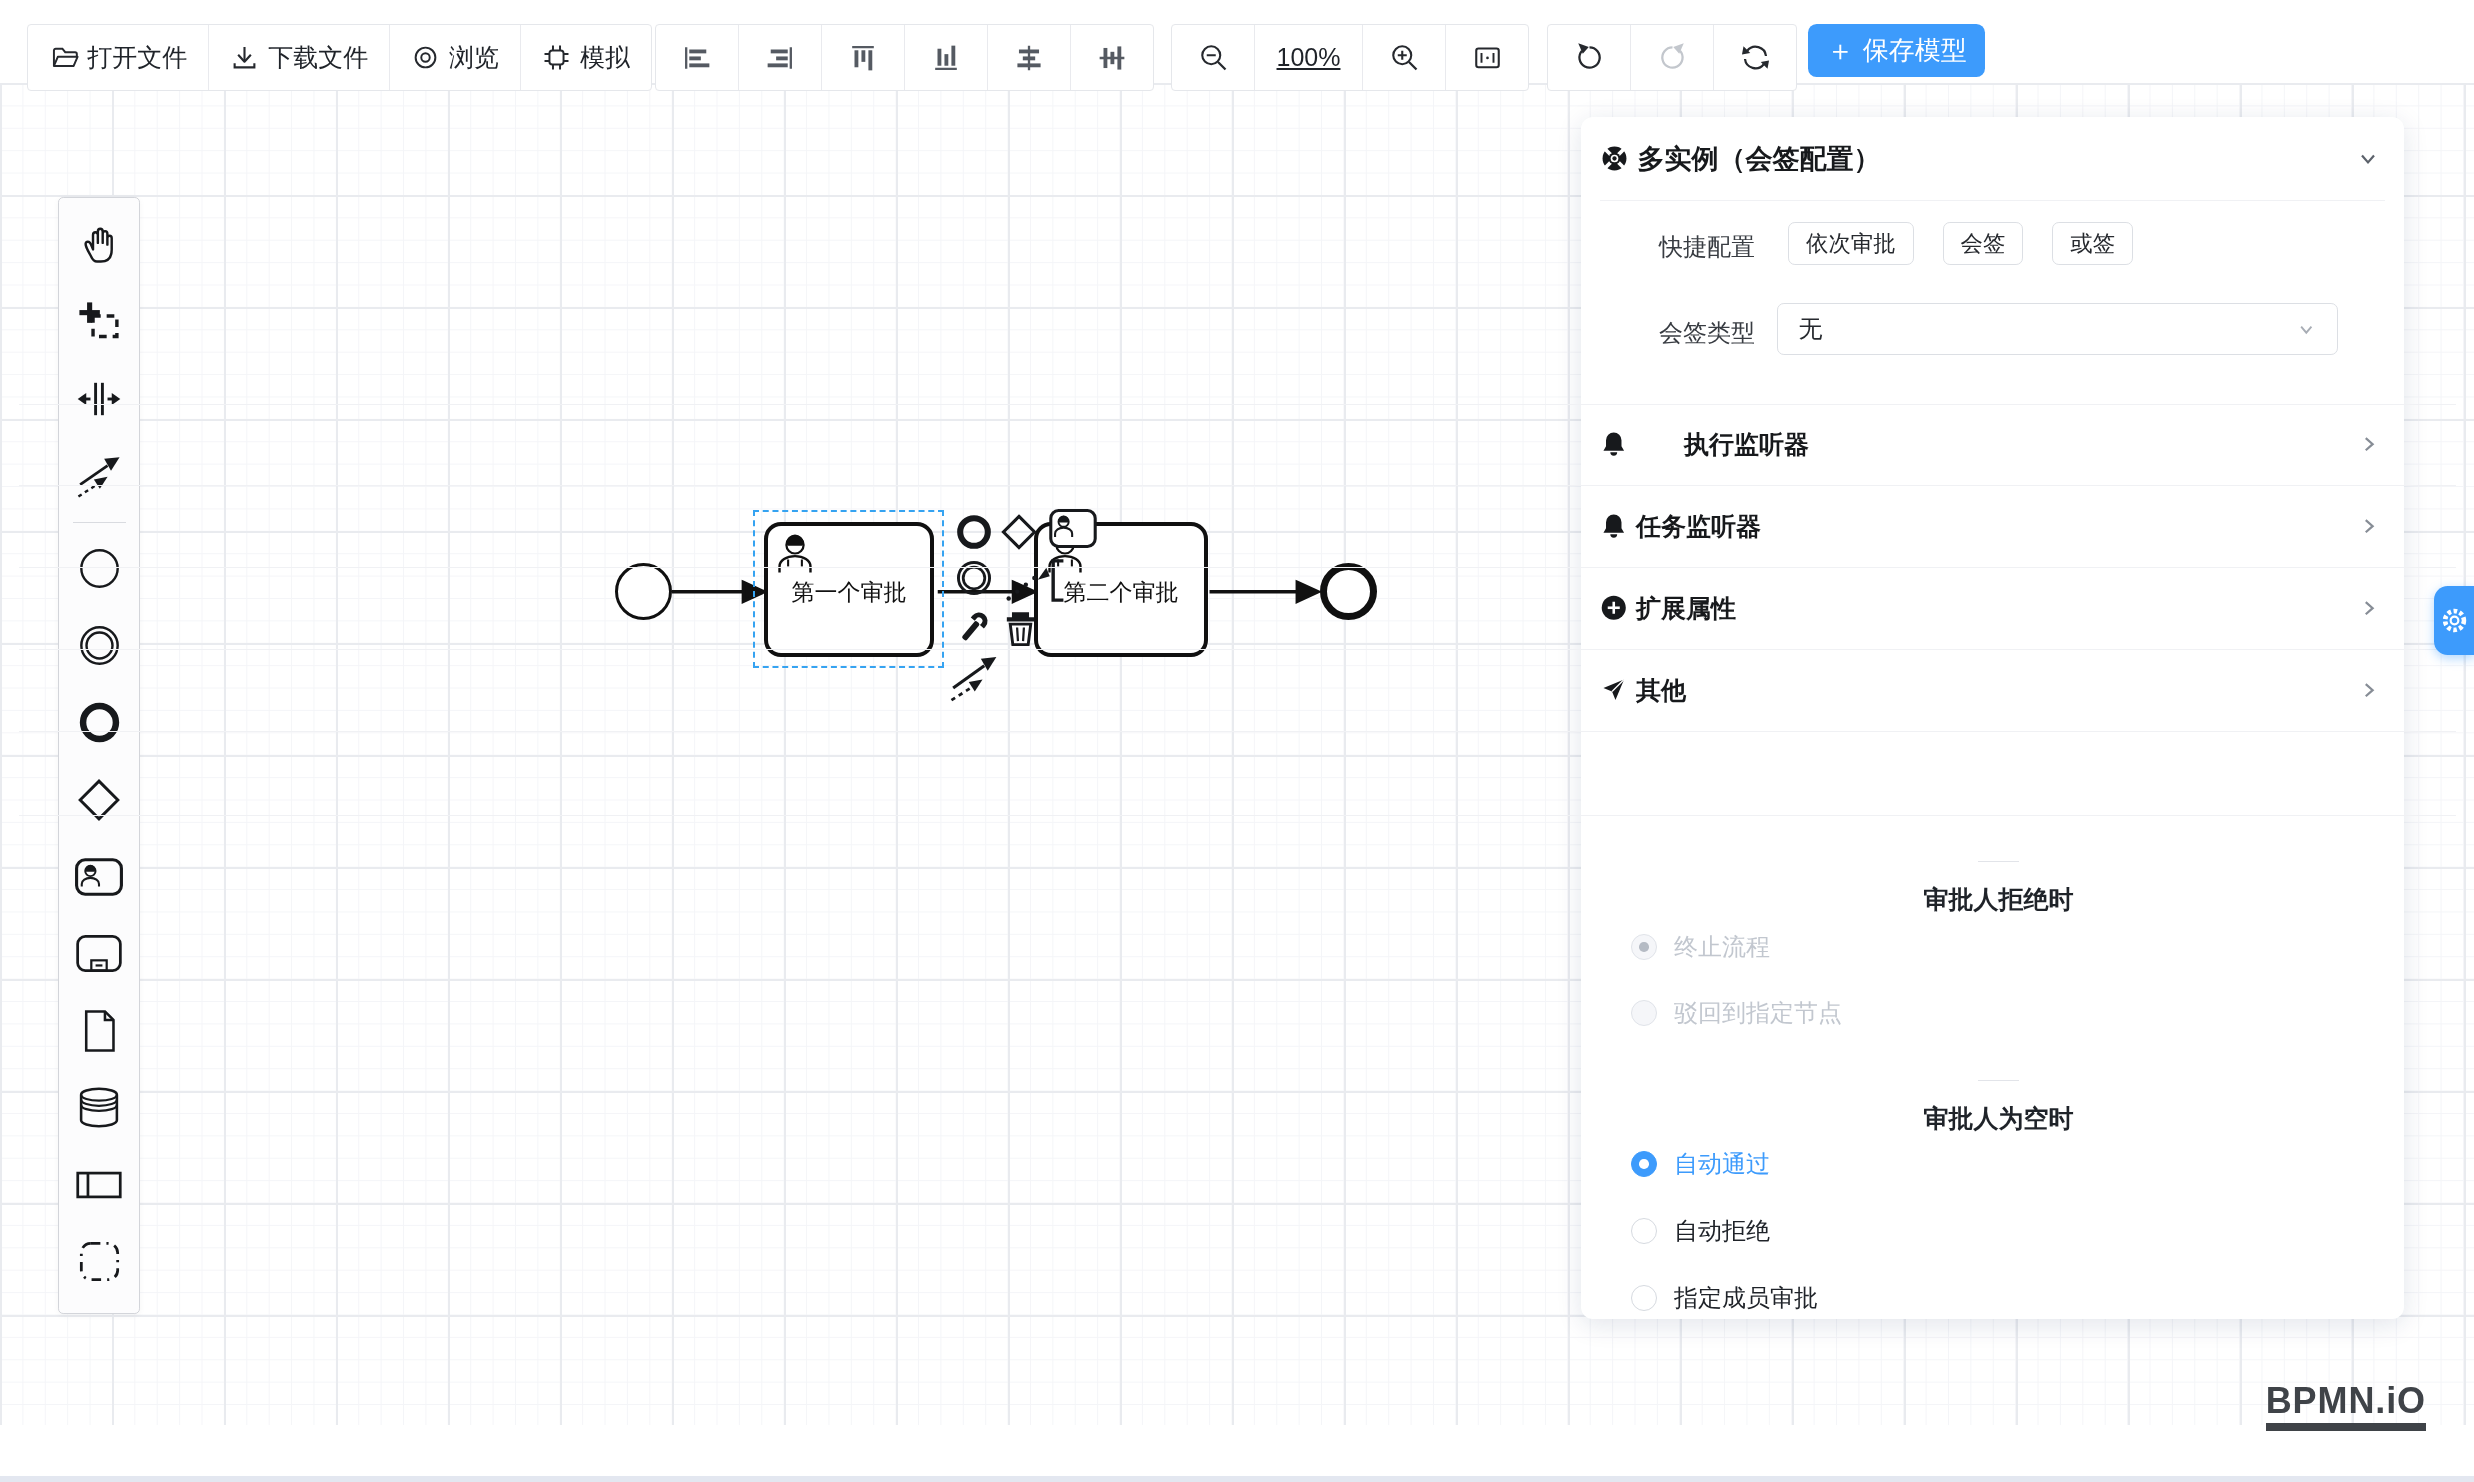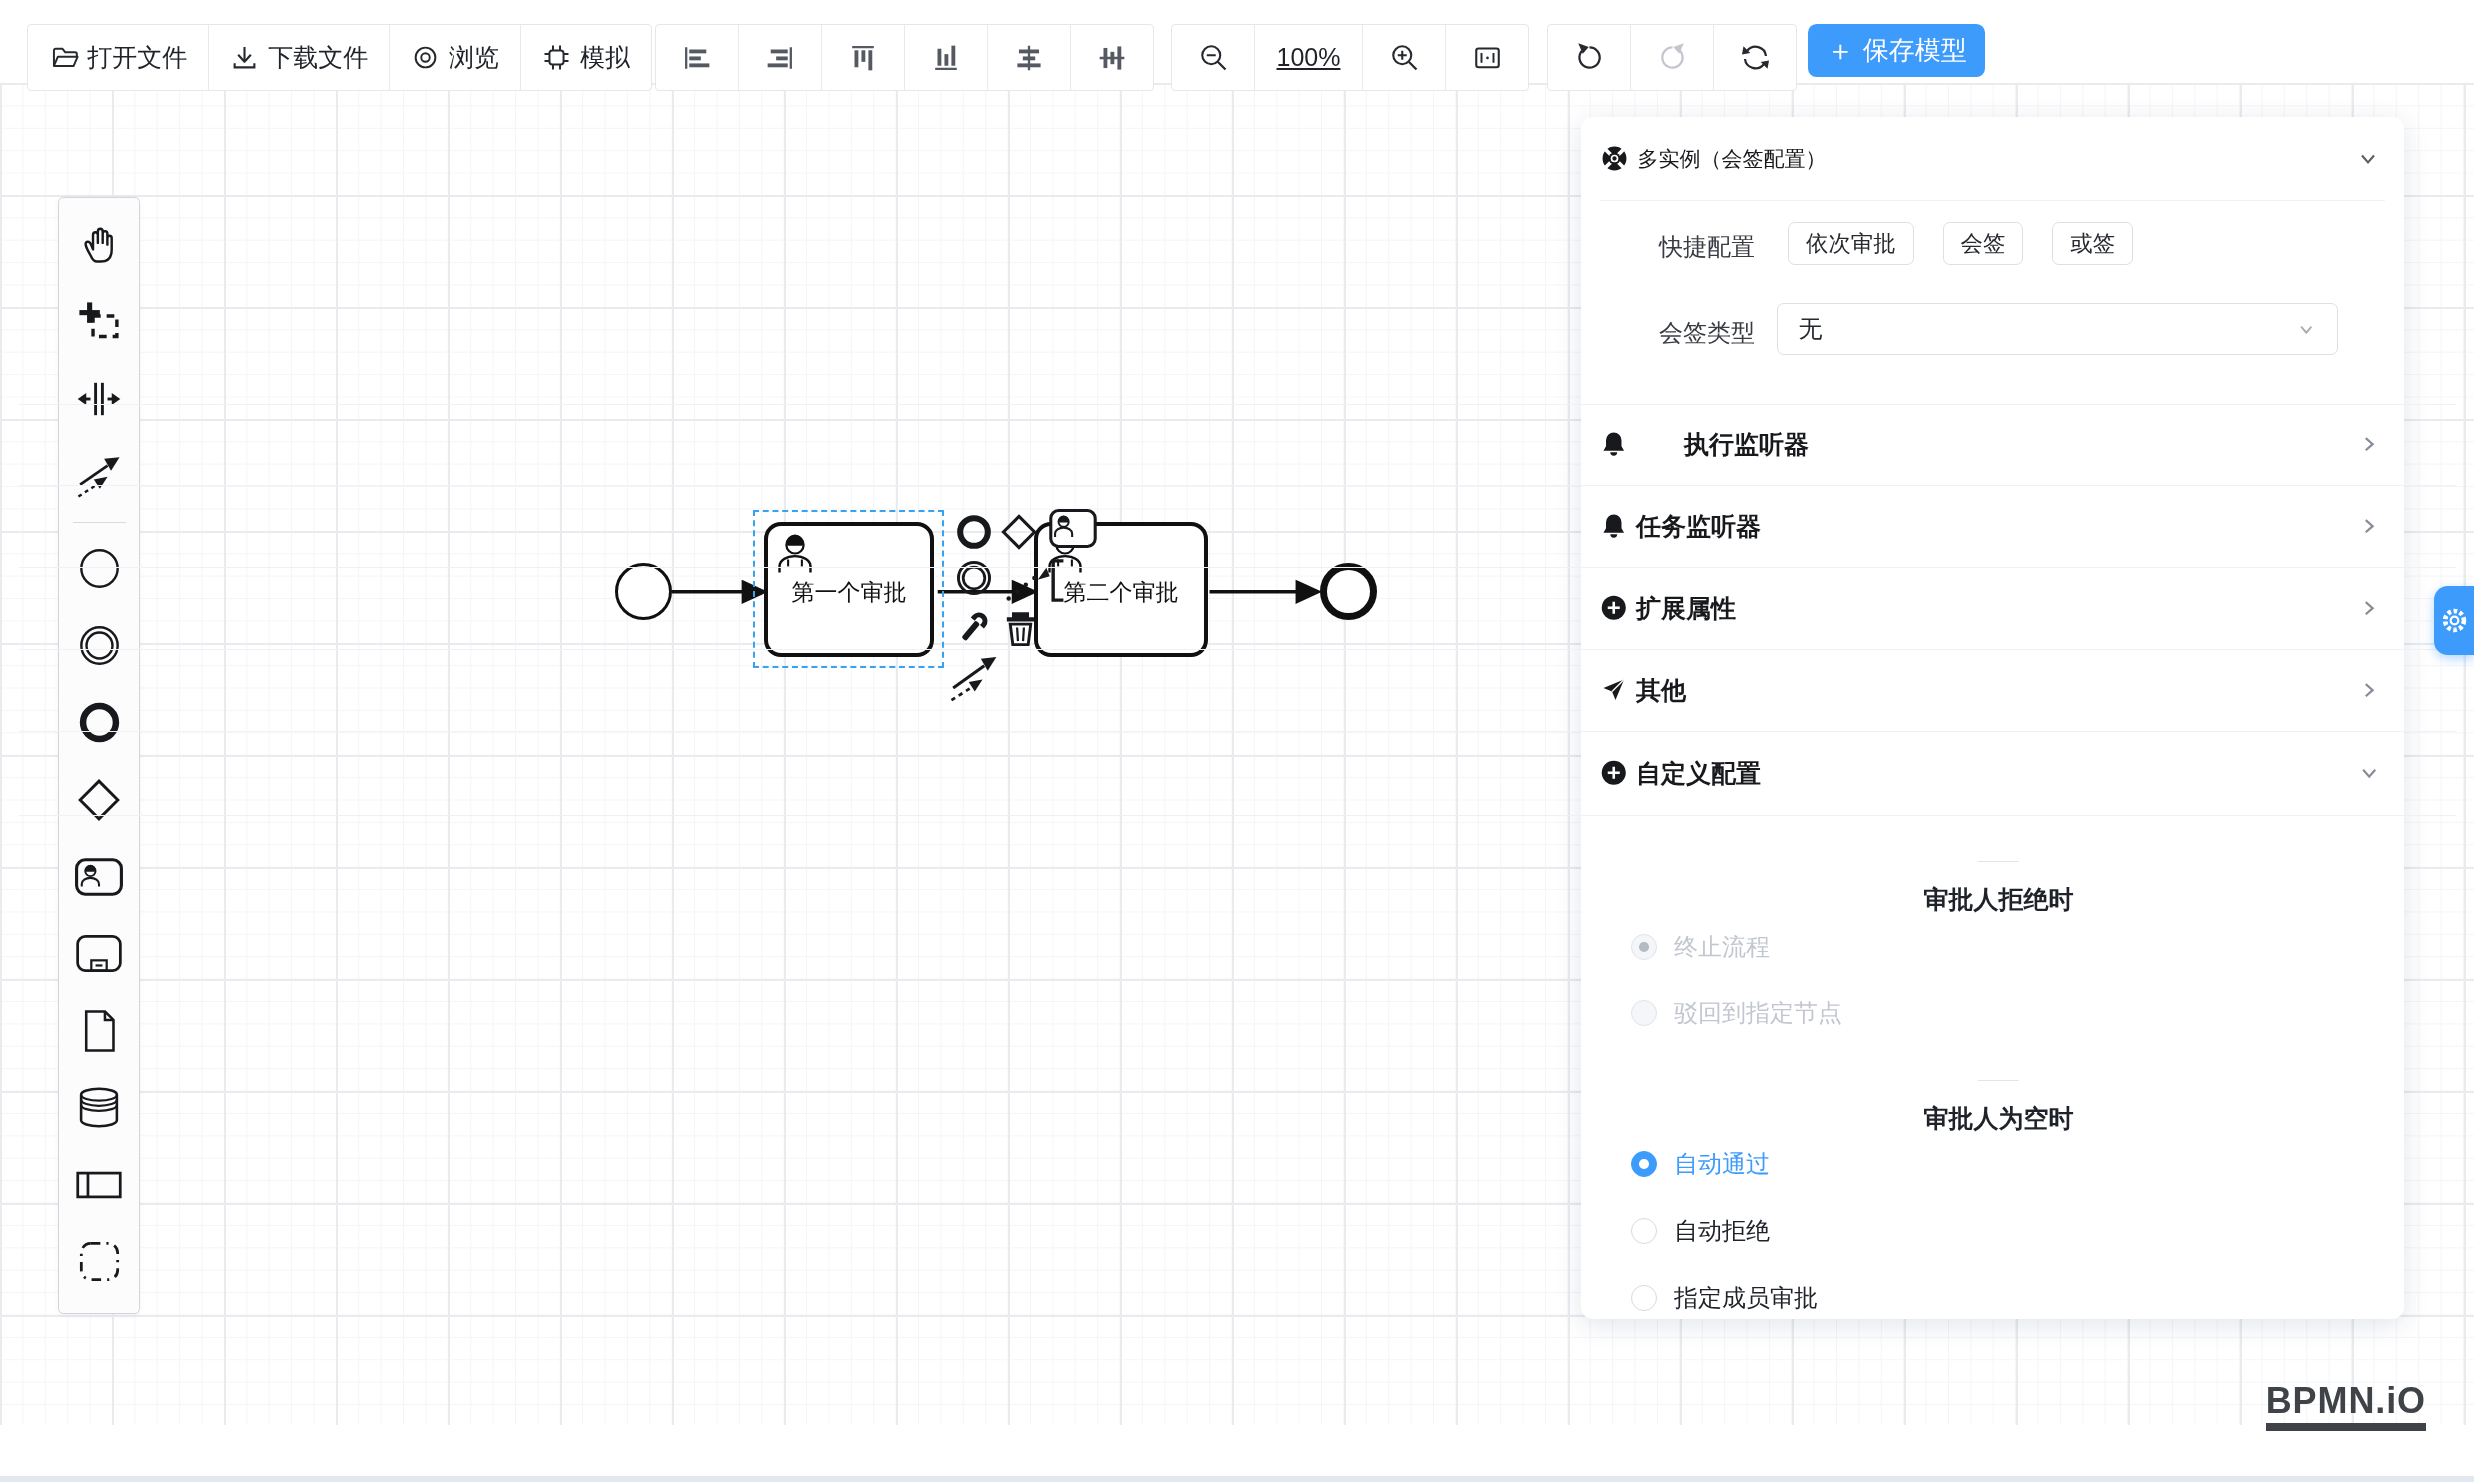--- a/index.html
+++ b/index.html
@@ -47,21 +47,21 @@
   .selectbox{left:753px;top:510px;width:191px;height:158px;border:2.6px dashed #35a3f1;box-sizing:border-box;pointer-events:none;}
   .padicon{position:absolute;cursor:pointer;}
   .watermark{right:49px;top:1383px;text-align:left;color:#3f4348;}
   .watermark .wm-text{font-size:36px;font-weight:bold;letter-spacing:0.9px;line-height:1;}
   .watermark .wm-bar{height:7.7px;background:#3f4348;margin-top:4.3px;}
 
   
   .panel{left:1581px;top:117px;width:823px;height:1202px;background:#fff;border-radius:12px;
     box-shadow:0 5.2px 26px rgba(20,40,90,.12);box-sizing:border-box;}
   .phead{position:absolute;left:0;top:0;width:100%;height:83px;display:flex;align-items:center;padding:0 24px 0 19px;box-sizing:border-box;cursor:pointer;}
-  .phead .ptitle{font-size:21px;font-weight:400;color:#17191c;margin-left:8.6px;flex:1;}
+  .phead .ptitle{font-size:27px;font-weight:700;color:#17191c;margin-left:8.6px;flex:1;}
   .hr{position:absolute;left:19px;right:19px;border-top:1.7px solid #f0f1f4;}
   .flabel{position:absolute;left:1600px;width:155px;text-align:right;font-size:24px;color:#383c42;}
   .qbtn{display:inline-flex;align-items:center;justify-content:center;height:43px;padding:0 17px;background:#fff;
     border:1.7px solid #dcdfe4;border-radius:6.9px;font-size:22.4px;color:#26292e;cursor:pointer;box-sizing:border-box;}
   .selectctl{position:absolute;left:1777px;top:303px;width:561px;height:52px;border:1.7px solid #dcdfe4;border-radius:6.9px;
     box-sizing:border-box;display:flex;align-items:center;padding:0 20.6px;cursor:pointer;background:#fff;}
   .selectctl .sval{flex:1;font-size:24px;color:#26292e;}
   .srow{position:absolute;left:1581px;width:823px;height:82px;display:flex;align-items:center;padding:0 24px 0 19px;box-sizing:border-box;cursor:pointer;}
   .srow .slabel{font-size:25px;font-weight:600;color:#17191c;margin-left:8.6px;flex:1;}
   .dvt{position:absolute;left:1633px;width:731px;display:flex;align-items:center;gap:20.6px;flex-direction:column;}
@@ -515,31 +515,20 @@
     <svg width="27.5" height="27.5" viewBox="0 0 32 32">
       <path d="M4 14 L28 4 L18 28 L14 18 Z" fill="#17191c"></path>
       <path d="M14 18 L28 4" stroke="#fff" stroke-width="1.6"></path>
     </svg>
     <span class="slabel">其他</span>
     <svg width="22.4" height="22.4" viewBox="0 0 26 26">
       <polyline points="9,6 17,13 9,20" fill="none" stroke="#878d96" stroke-width="2.6"></polyline>
     </svg>
   </div>
   <div class="abs hr" style="top:731px;"></div>
-  <div class="srow" style="top:732px;">
-    <svg width="27.5" height="27.5" viewBox="0 0 32 32">
-      <circle cx="16" cy="16" r="14" fill="#17191c"></circle>
-      <line x1="9" y1="16" x2="23" y2="16" stroke="#fff" stroke-width="3"></line>
-      <line x1="16" y1="9" x2="16" y2="23" stroke="#fff" stroke-width="3"></line>
-    </svg>
-    <span class="slabel">自定义配置</span>
-    <svg width="22.4" height="22.4" viewBox="0 0 26 26">
-      <polyline points="6,9 13,17 20,9" fill="none" stroke="#878d96" stroke-width="2.6"></polyline>
-    </svg>
-  </div>
   <div class="abs hr" style="top:815px;"></div>
 
   <div class="dvt" style="top:861px;">
     <div class="seg"></div>
     <span class="dvtext">审批人拒绝时</span>
     <div class="segfill"></div>
   </div>
   <div class="radiorow" style="top:931px;">
     <div class="radio dis on"></div>
     <span class="rlabel dim">终止流程</span>

